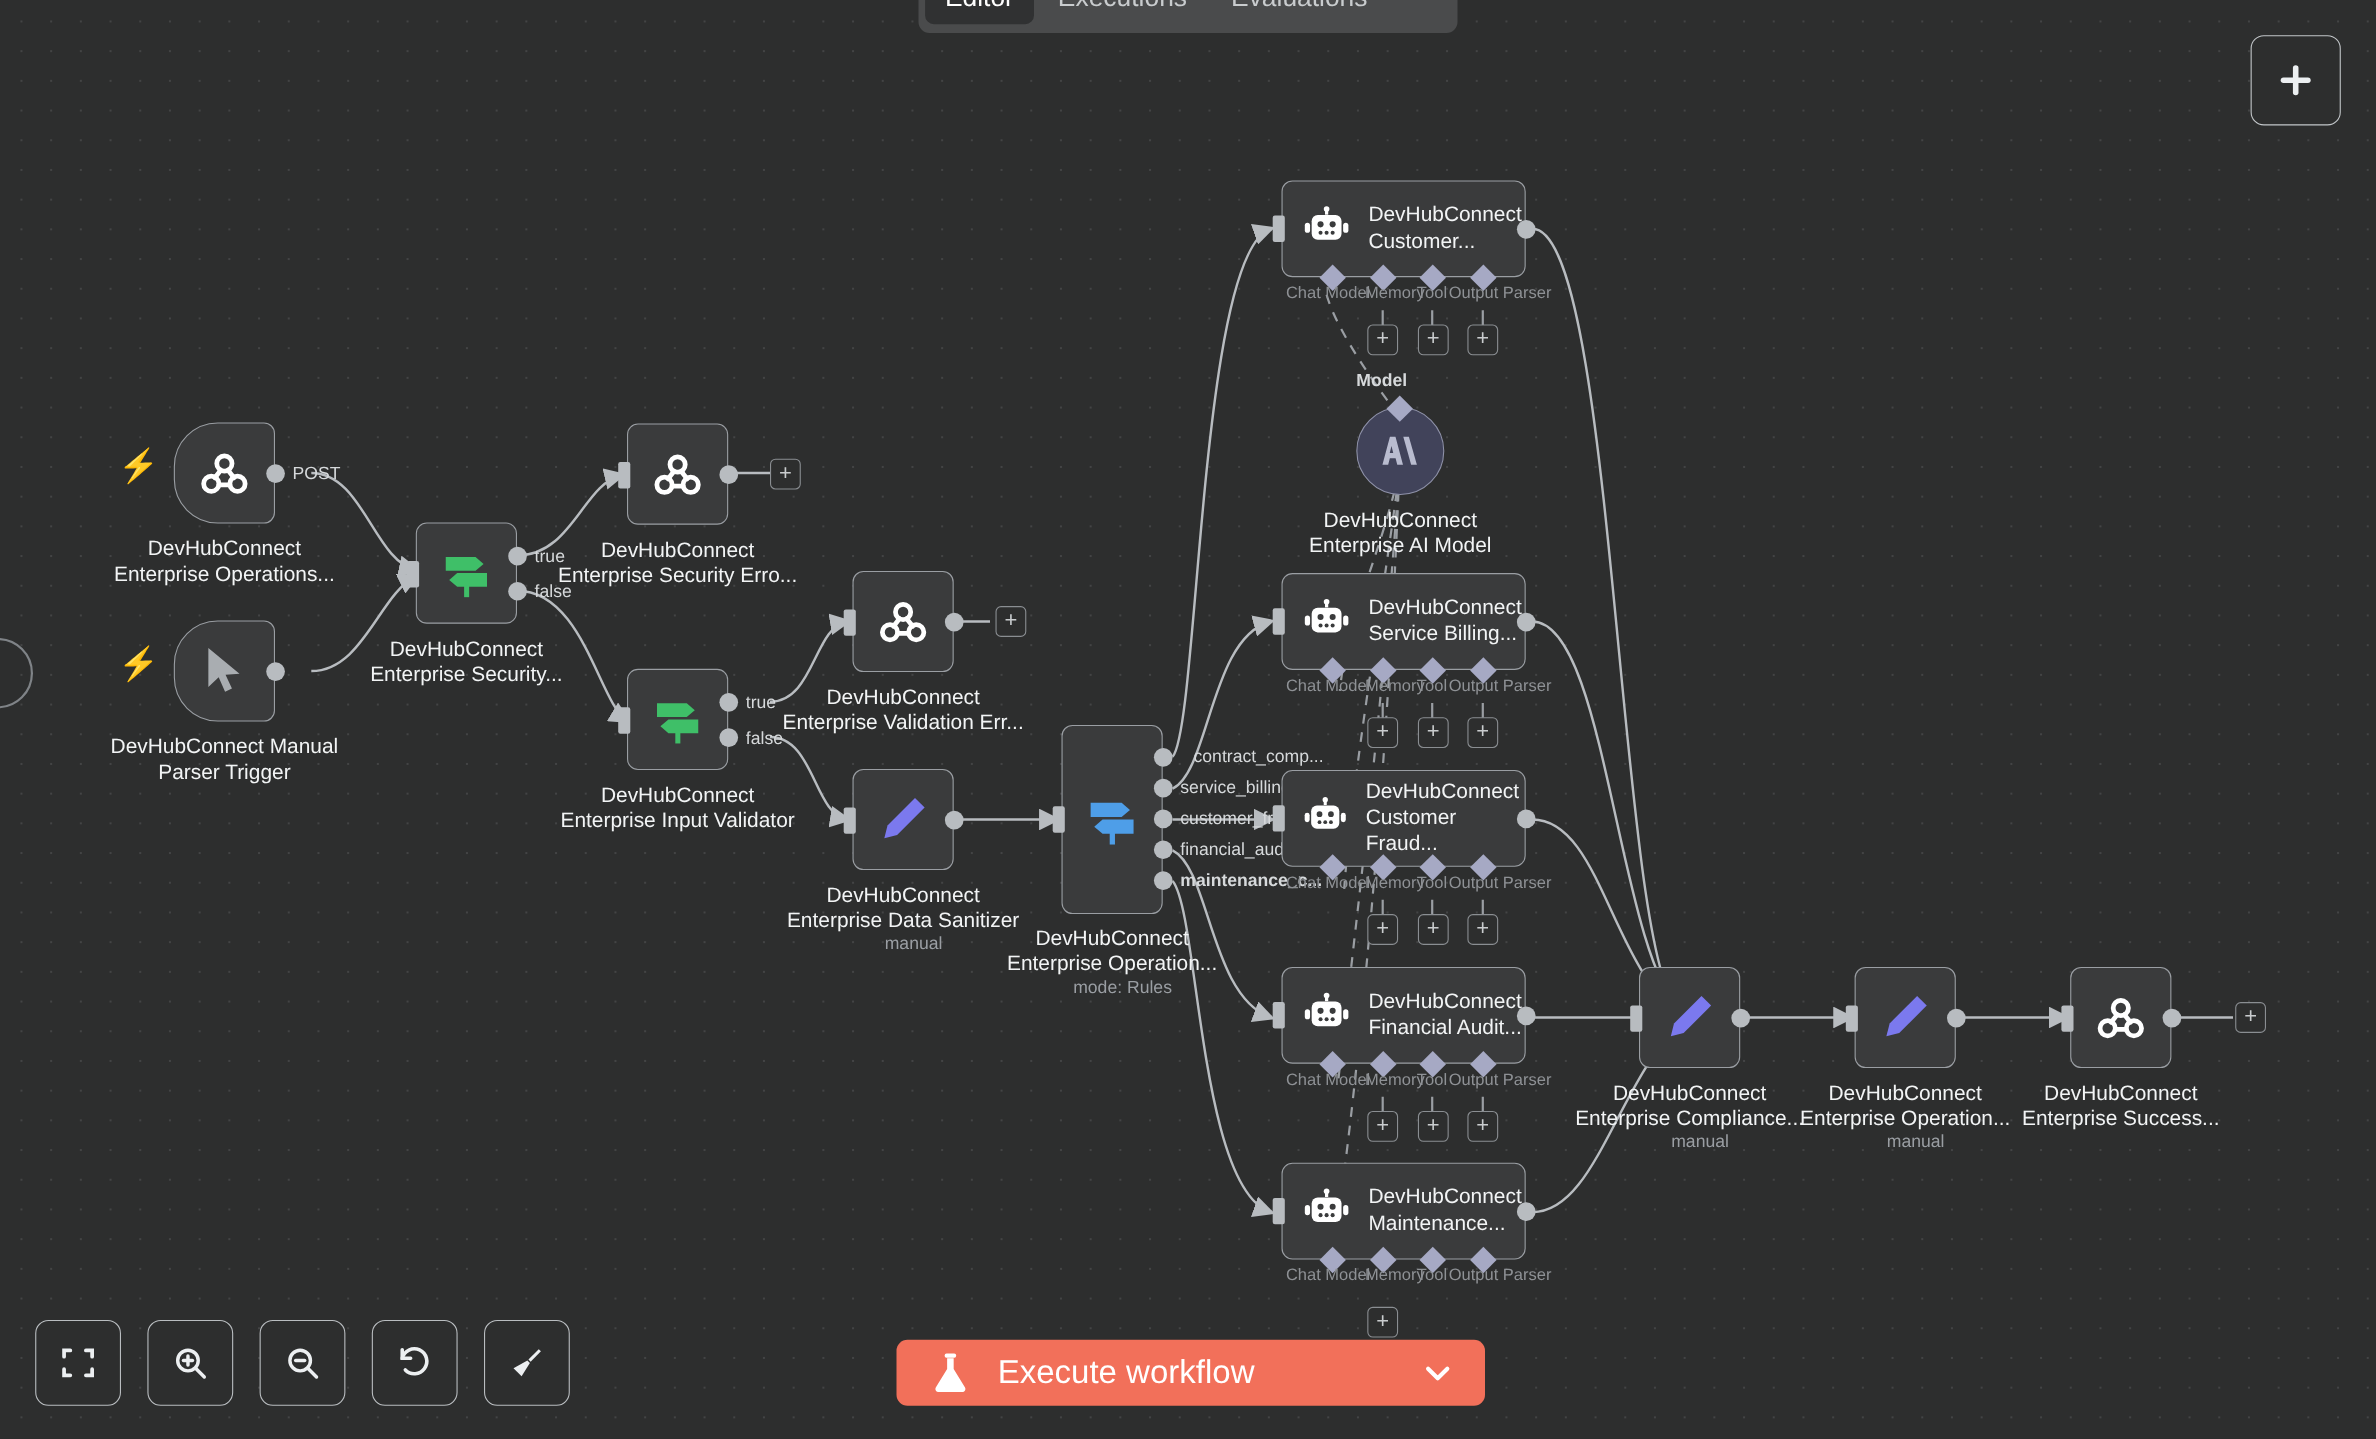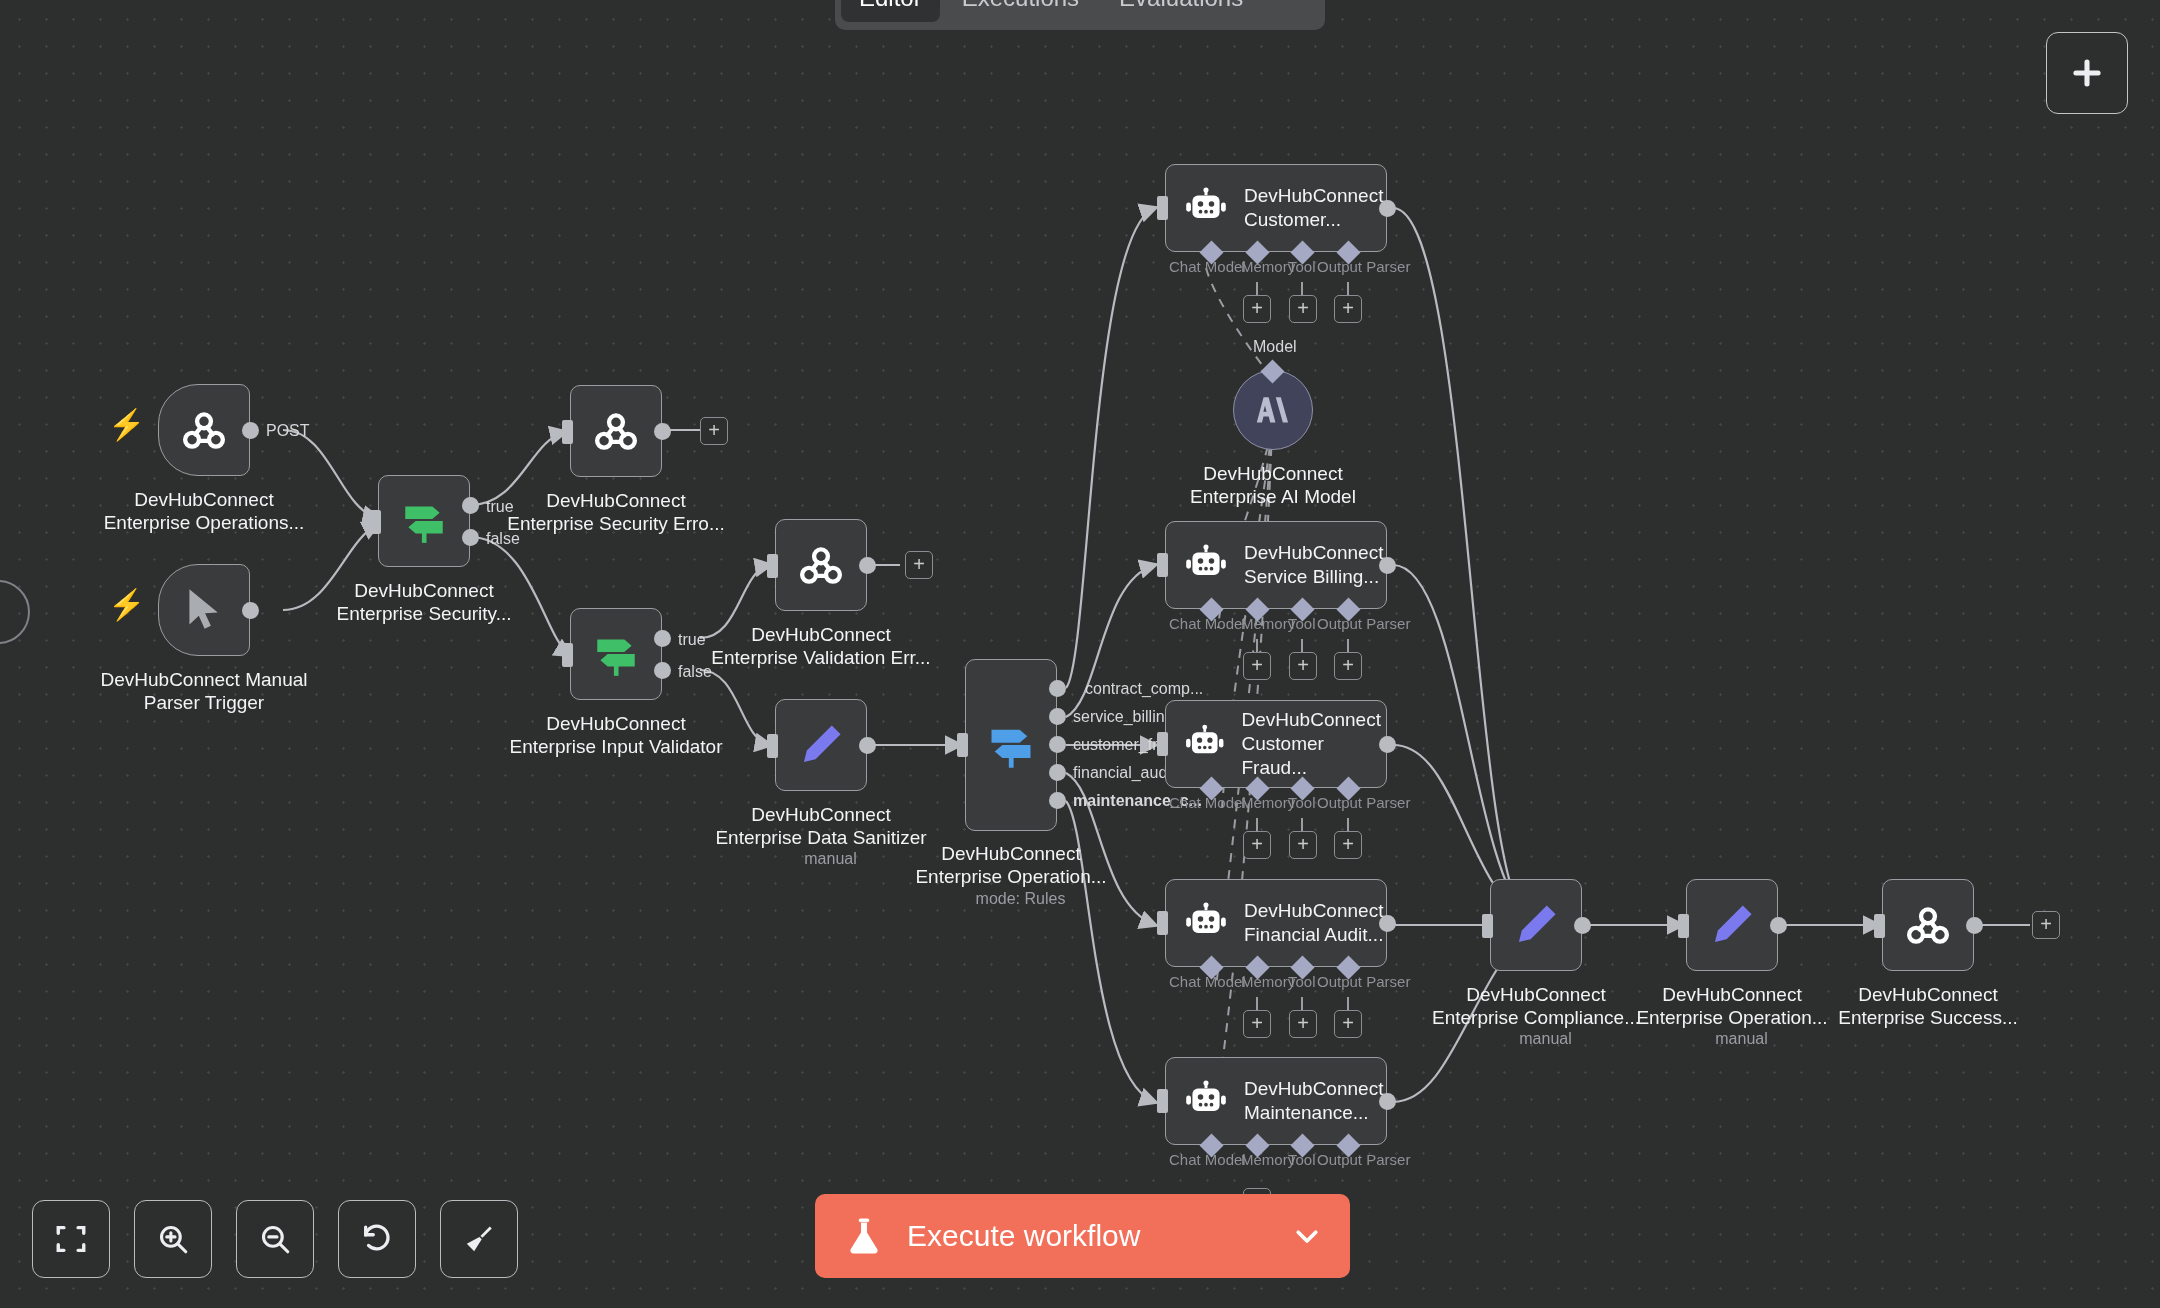--- a/index.html
+++ b/index.html
@@ -105,21 +105,21 @@
     width: 78px; height: 78px;
     border: 1.5px solid #b9bdc0; border-radius: 12px;
     background: #2d2e2e;
     display: flex; align-items: center; justify-content: center;
     color: #eceff1;
   }
 
   
   #execbtn {
     position: absolute; left: 815px; bottom: 30px;
-    width: 535px; height: 84px;
+    width: 535px; height: 60px;
     background: #f2705a; border-radius: 10px;
     display: flex; align-items: center; gap: 22px;
     padding: 0 28px; z-index: 30;
   }
   #execbtn .etext { flex: 1; color: #ffffff; }
   #execbtn .e1 { font-size: 30px; line-height: 34px; }
   #execbtn .e2 { font-size: 27px; line-height: 32px; }
 
   
   #addbtn {
@@ -406,21 +406,21 @@
           <path d="M183,22 L183,36"></path>
       </g>
     </svg>
     <div class="plusbtn" style="left:78px;top:131px;">+</div>
     <div class="plusbtn" style="left:124px;top:131px;">+</div>
     <div class="plusbtn" style="left:169px;top:131px;">+</div>
   </div>
 
   <div class="node" style="left:1233px;top:370px;">
     <div class="diamond" style="left:31px;top:-7px;"></div>
-    <div class="port-label" style="left:20px;top:-32px;">Model</div>
+    <div class="port-label" style="left:0;top:-32px;font-weight:bold;">Model</div>
     <div class="nbox circle">
       <svg width="40" height="40" viewBox="0 0 24 24">
         <g fill="#b9bccf">
           <path d="M6.2 4 h3.2 l4.3 16 h-3.3 l-0.95 -3.7 h-3.3 l-0.95 3.7 H1.9 z M7.1 9.3 l-1 4 h2 z" transform="translate(-0.5,0) scale(0.95) translate(1,0.5)"></path>
           <path d="M14.2 4 h3.2 L22 20 h-3.3 z" transform="translate(-0.8,0) scale(0.95) translate(1,0.5)"></path>
         </g>
       </svg>
     </div>
     <div class="nlabel" style="top:92px;">
       <div>DevHubConnect</div>

